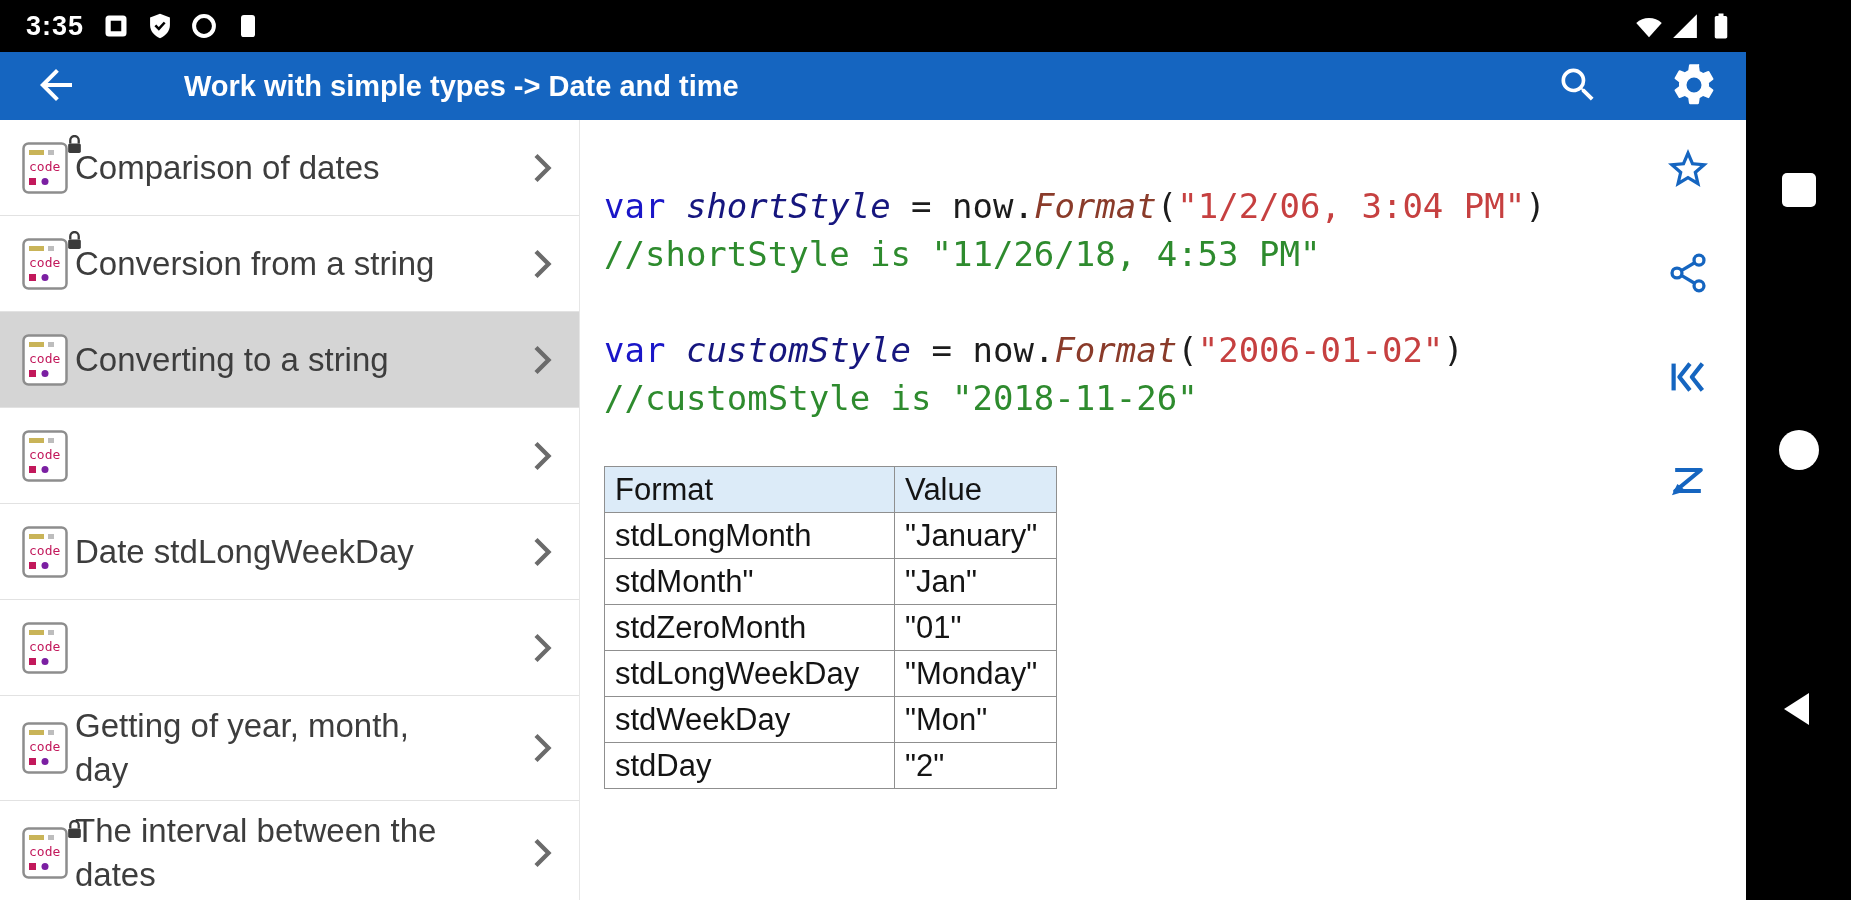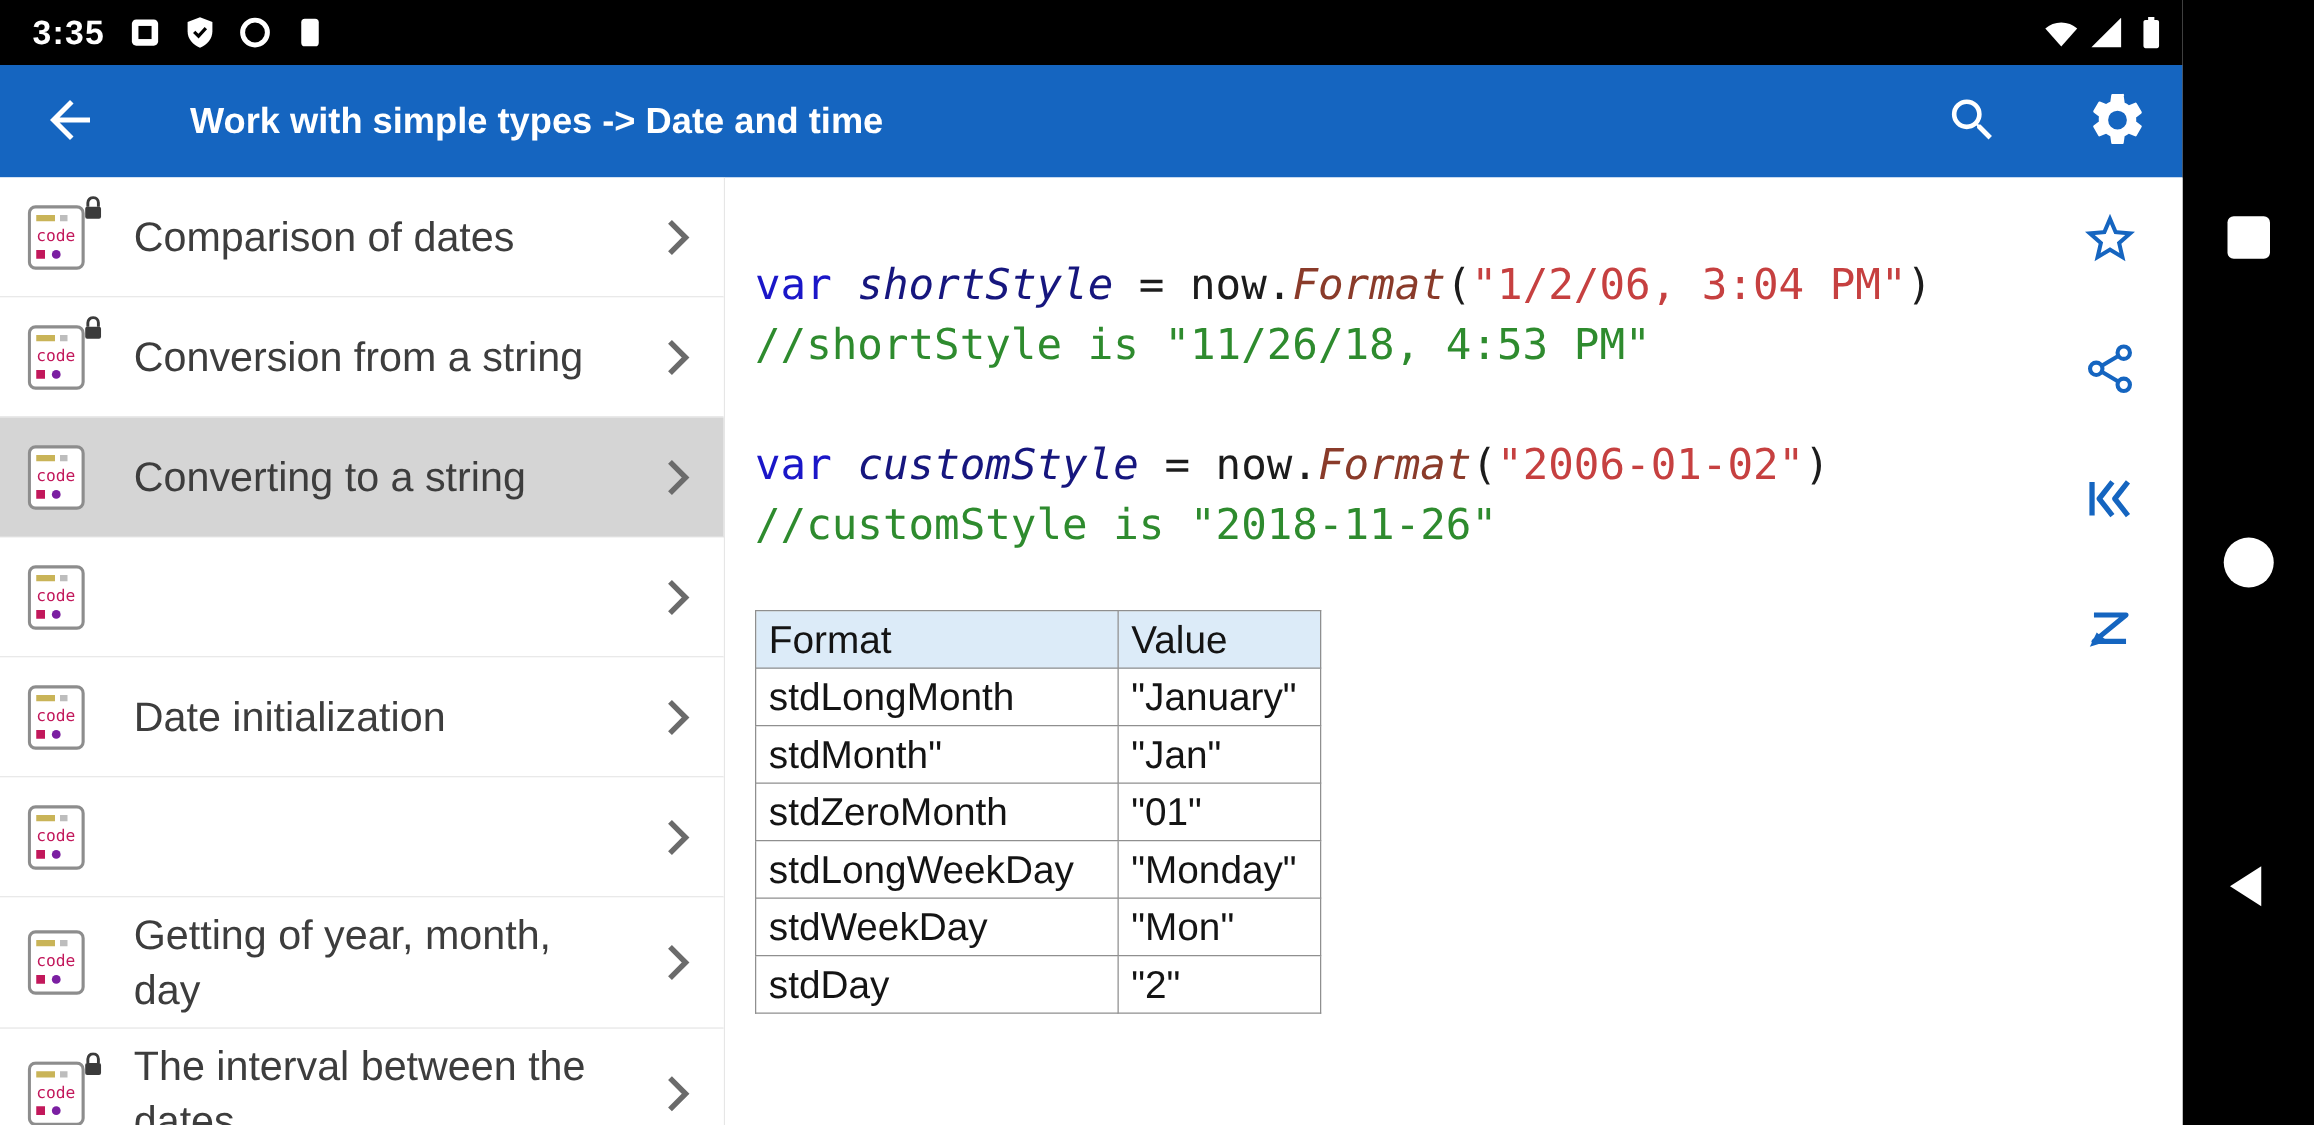--- a/index.html
+++ b/index.html
@@ -18,31 +18,31 @@
   
   .status-bar{height:52px;background:var(--status-bar);display:flex;align-items:center;color:#fff;padding:0 4px 0 26px;gap:2px;flex:none;}
   .status-time{font-size:27px;font-weight:bold;letter-spacing:1px;}
   .notif-icons{display:flex;align-items:center;gap:16px;margin-left:16px;}
   .notif-icons svg{display:block;}
   .sb-spacer{flex:1;}
   .sys-icons{display:flex;align-items:center;gap:6px;padding-right:6px;}
   .sys-icons svg{display:block;}
 
   
-  .app-bar{height:90px;background:var(--app-bar);display:flex;align-items:center;padding:0 26px 0 30px;flex:none;}
+  .app-bar{height:68px;background:var(--app-bar);display:flex;align-items:center;padding:0 26px 0 30px;flex:none;gap:32px;}
   .icon-btn{background:none;border:none;padding:0;cursor:pointer;display:flex;align-items:center;justify-content:center;width:52px;height:52px;flex:none;}
   .app-title{color:#fff;font-size:29px;font-weight:bold;margin-left:70px;flex:1;white-space:nowrap;overflow:hidden;}
   .appbar-right{display:flex;align-items:center;gap:64px;}
 
   
   .body-row{flex:1;display:flex;min-height:0;}
   .sidebar{width:580px;flex:none;border-right:1px solid #e6e6e6;overflow:hidden;background:#fff;}
   .sb-item{display:flex;align-items:center;min-height:96px;padding:8px 18px 8px 22px;border-bottom:1px solid #e2e2e2;background:#fff;}
   .sb-item.selected{background:var(--selected-item-bg);}
-  .lesson-icon{position:relative;width:53px;height:52px;margin-right:32px;flex:none;}
+  .lesson-icon{position:relative;width:53px;height:52px;flex:none;}
   .lesson-icon .lock{position:absolute;top:-7px;right:-8px;}
   .sb-label{width:385px;font-size:33px;line-height:44px;color:#3d3d3d;}
   .chev{margin-left:auto;flex:none;display:flex;align-items:center;}
 
   
   .content{flex:1;min-width:0;position:relative;overflow:hidden;padding:14px 0 0 24px;background:#fff;}
   .code{font-family:"DejaVu Sans Mono",monospace;font-size:34px;}
   .code-line{min-height:48px;line-height:48px;white-space:pre;}
   .tok-kw{color:var(--code-keyword);}
   .tok-id{color:var(--code-ident);font-style:italic;}
@@ -214,21 +214,21 @@
           </div>
           <div class="sb-item">
             <span class="lesson-icon"><svg width="46" height="52" viewBox="0 0 46 52">
                 <rect x="1.5" y="1.5" width="43" height="49" rx="5" fill="#fff" stroke="#8d8d8d" stroke-width="2.5"></rect>
                 <rect x="7" y="8" width="15" height="5" fill="#c9b458"></rect>
                 <rect x="26" y="8" width="6" height="5" fill="#bdbdbd"></rect>
                 <text x="7" y="29" font-size="13" fill="#c2185b" font-family="DejaVu Sans Mono, monospace">code</text>
                 <rect x="7" y="36" width="7" height="7" fill="#c2185b"></rect>
                 <circle cx="23" cy="39.5" r="3.5" fill="#7b1fa2"></circle>
               </svg></span>
-            <span class="sb-label">Date initialization</span>
+            <span class="sb-label">Date stdLongWeekDay</span>
             <span class="chev">
               <svg width="40" height="40" viewBox="0 0 24 24">
                 <polyline points="9,4.5 16.5,12 9,19.5" fill="none" stroke="#6b6b6b" stroke-width="2.6"></polyline>
               </svg>
             </span>
           </div>
           <div class="sb-item">
             <span class="lesson-icon"><svg width="46" height="52" viewBox="0 0 46 52">
                 <rect x="1.5" y="1.5" width="43" height="49" rx="5" fill="#fff" stroke="#8d8d8d" stroke-width="2.5"></rect>
                 <rect x="7" y="8" width="15" height="5" fill="#c9b458"></rect>

